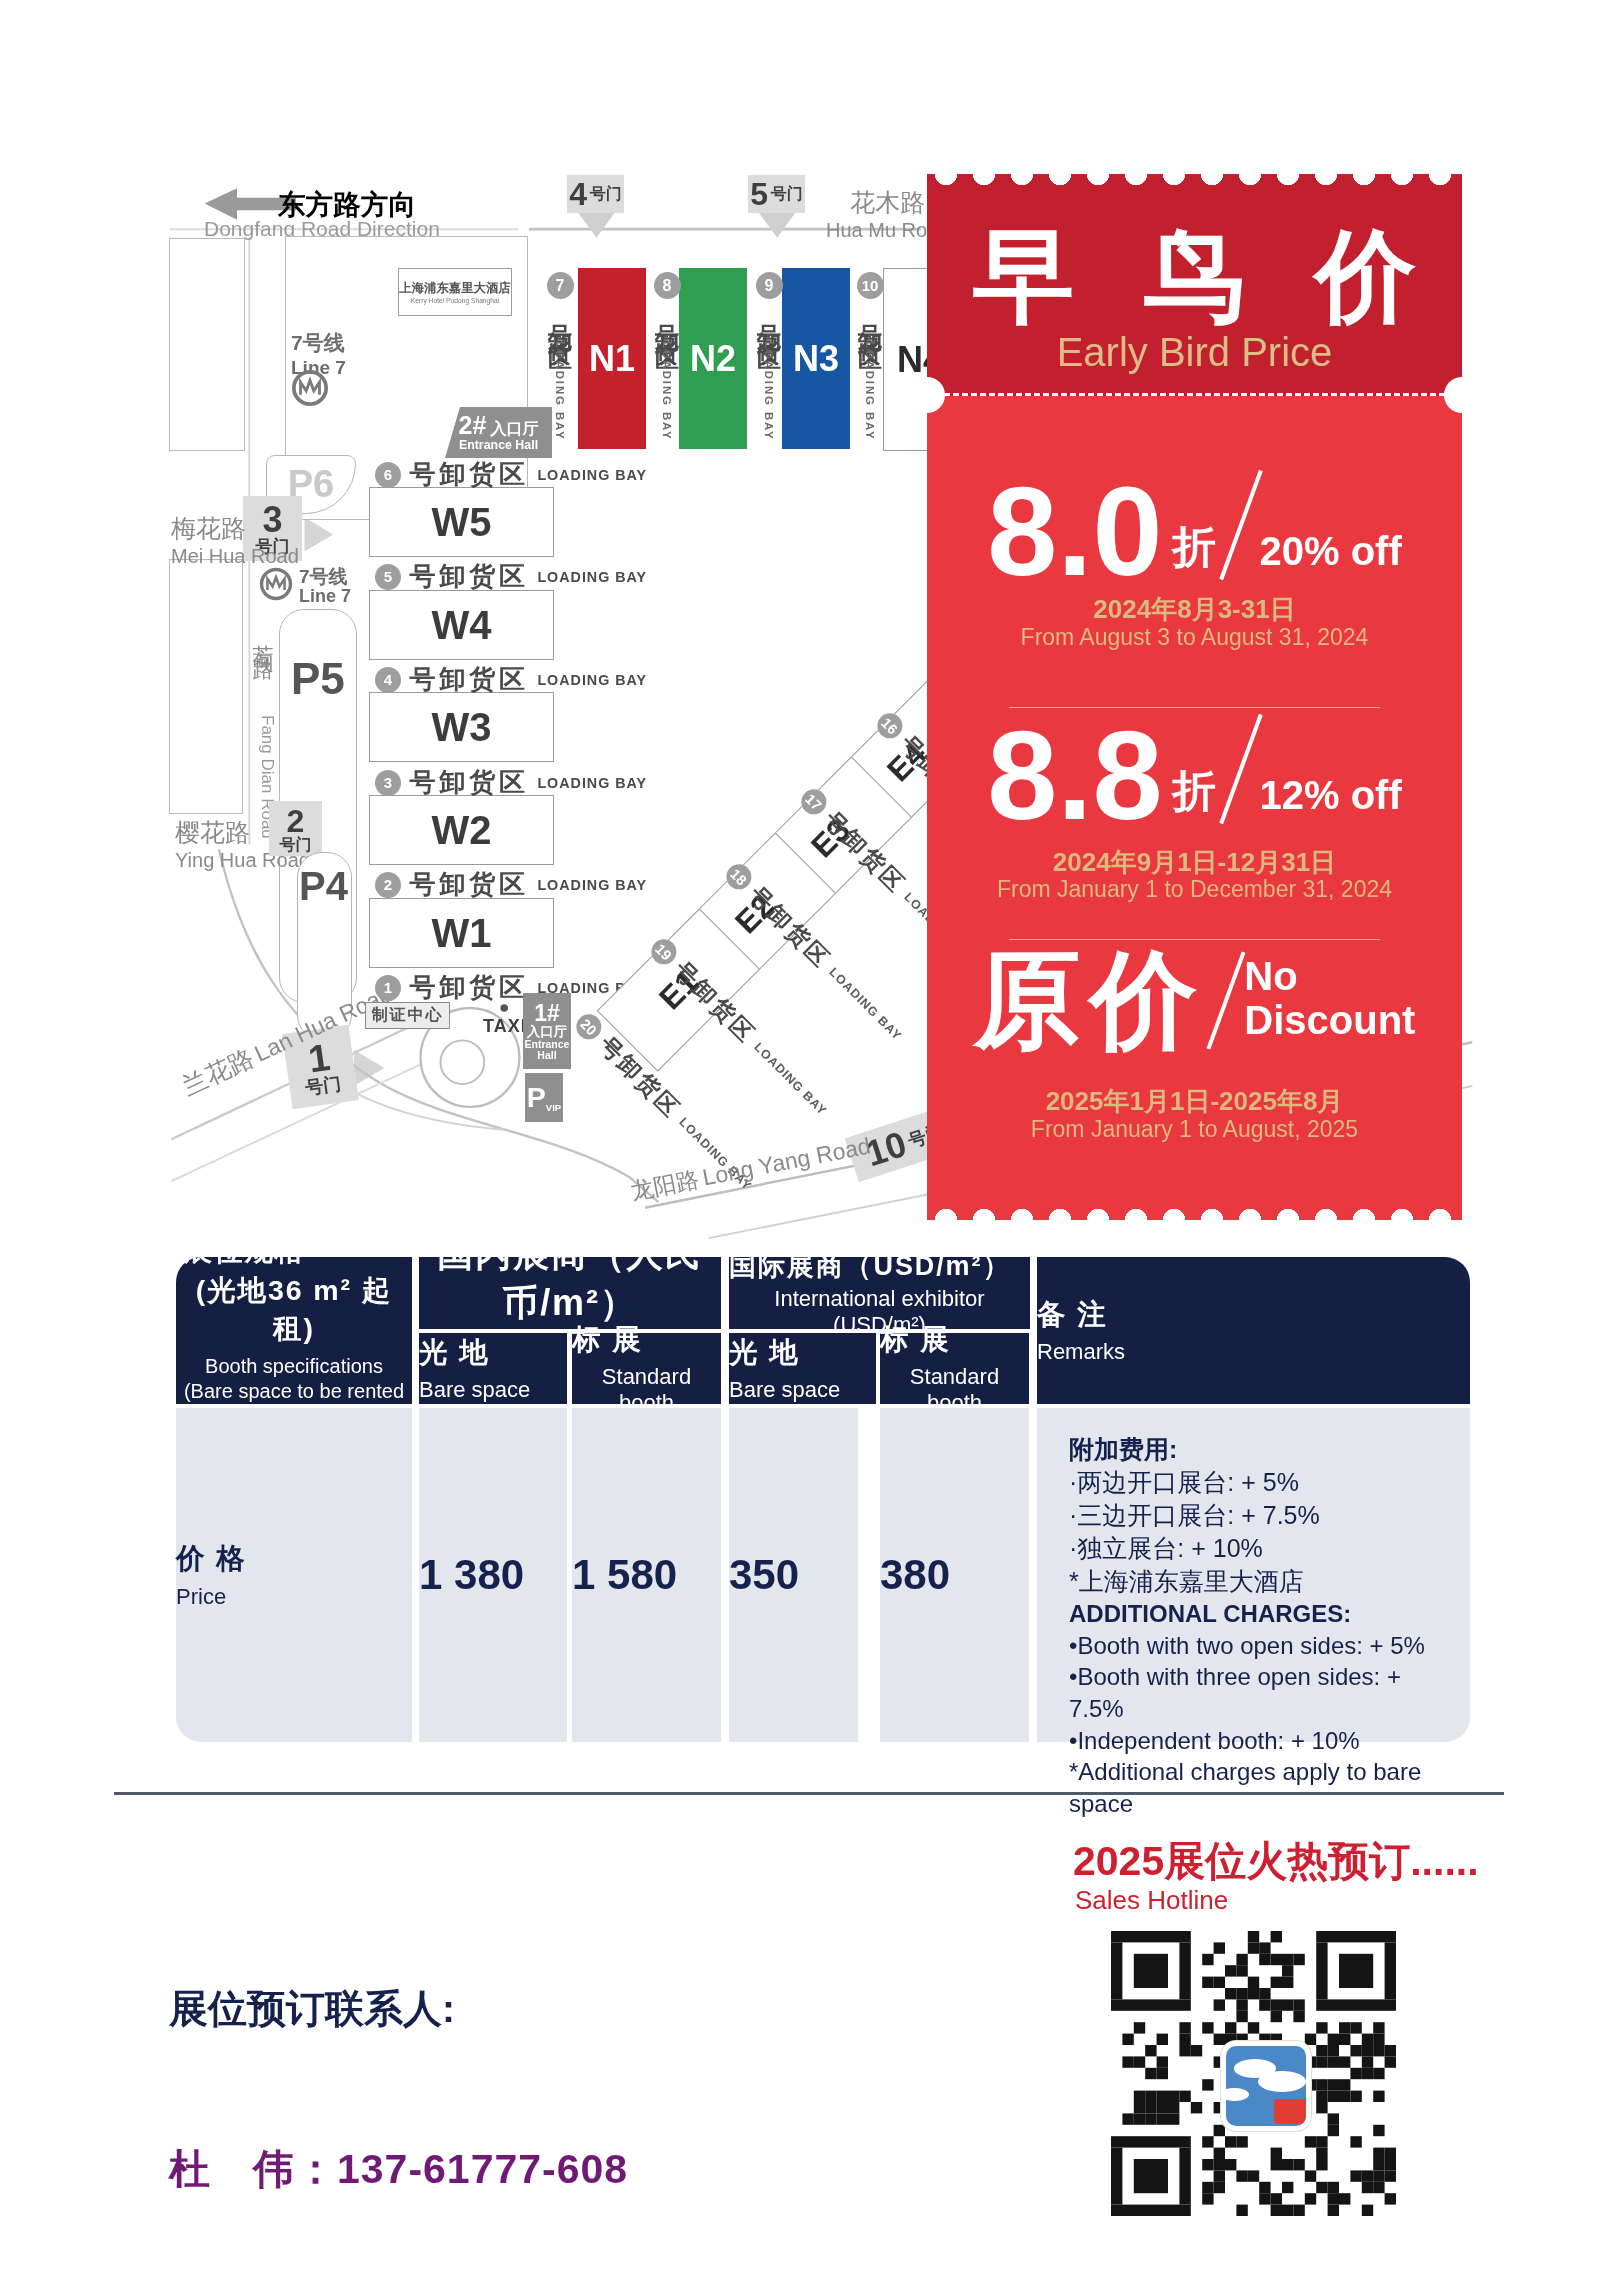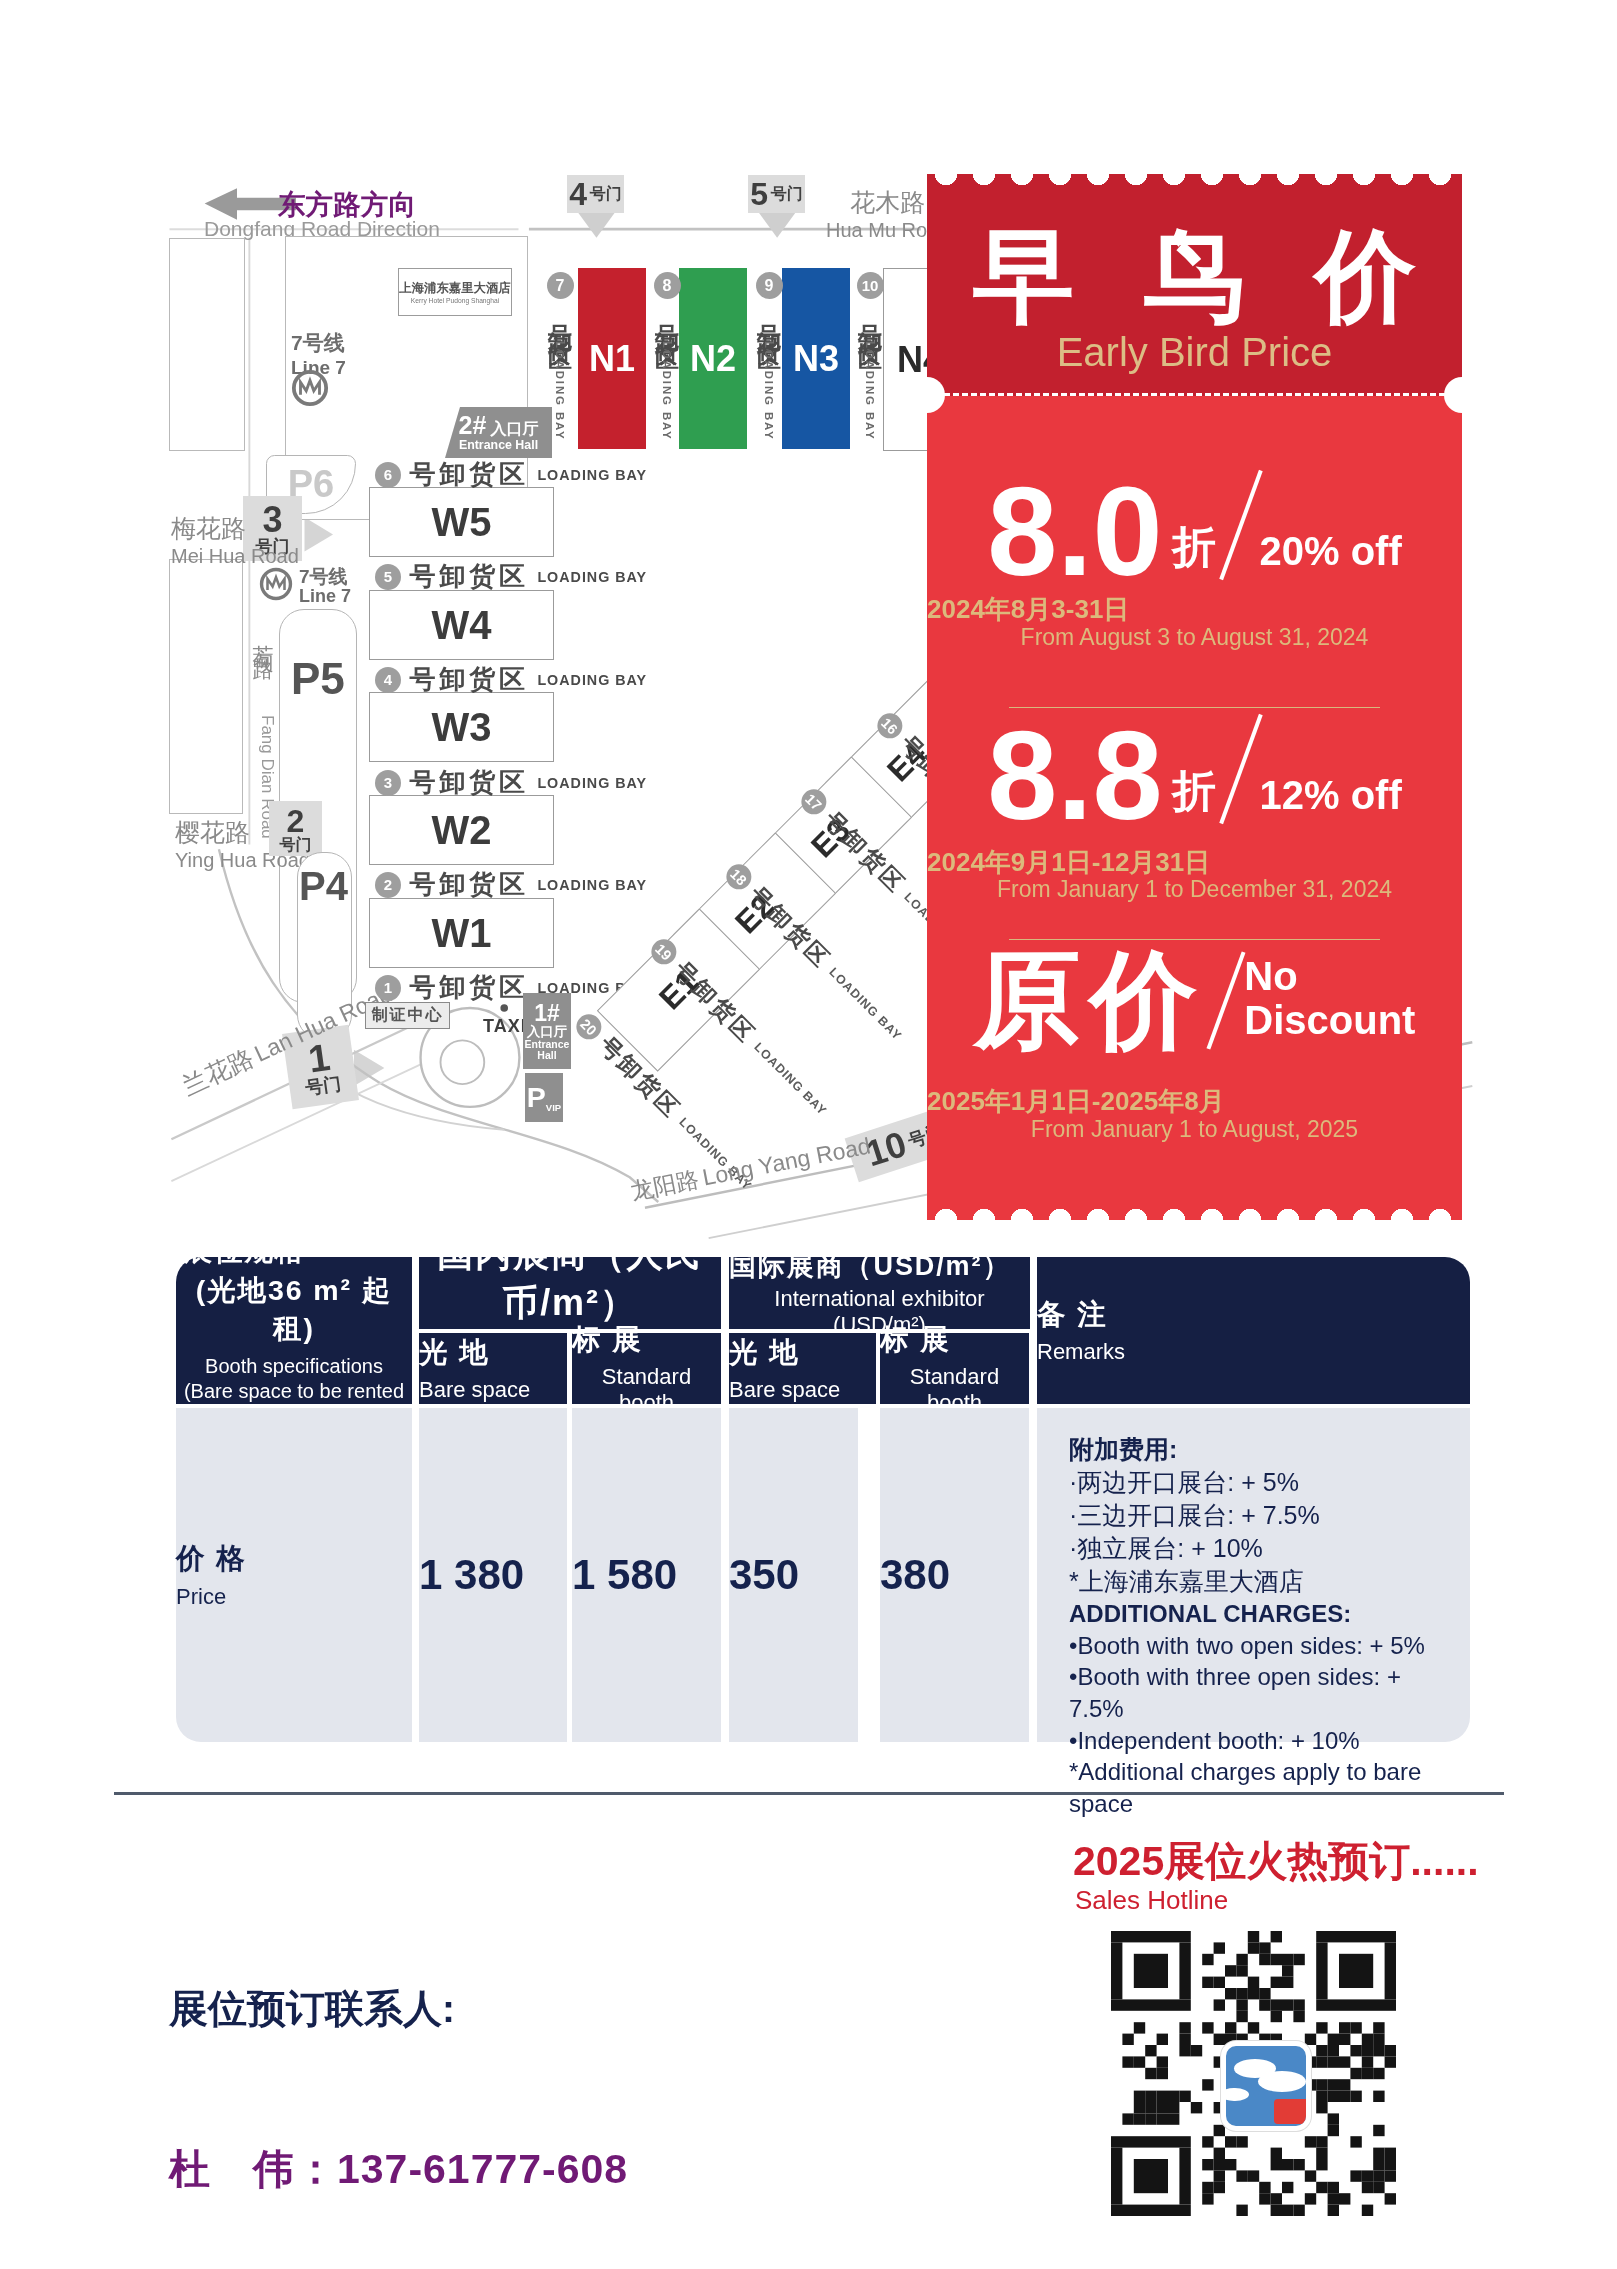--- a/index.html
+++ b/index.html
@@ -40,21 +40,21 @@
   .notch{position:absolute;width:36px;height:36px;border-radius:50%;background:#fff;top:203px;z-index:7;}
   .dashline{position:absolute;left:7.6px;right:7.6px;top:219px;border-top:3.8px dashed #fff;}
   .c-title-zh{position:absolute;left:0;top:36px;width:100%;text-align:center;color:#fff;
               font-size:101px;font-weight:800;letter-spacing:21px;text-indent:21px;}
   .c-title-en{position:absolute;left:0;top:156px;width:100%;text-align:center;color:#dcbd85;font-size:40px;}
   .tier{position:absolute;left:0;width:100%;display:flex;align-items:flex-end;justify-content:center;color:#fff;}
   .tier .num{font-size:126px;font-weight:800;line-height:.8;}
   .tier .zhe{font-size:44px;font-weight:bold;margin:0 5.7px 5.7px 9.5px;}
   .tier .slash{width:3.8px;height:116px;background:#fff;transform:rotate(20deg);margin:0 17px;align-self:flex-end;}
   .tier .off{font-size:40px;font-weight:800;margin-bottom:9.5px;}
-  .cdate-zh{position:absolute;left:0;width:100%;text-align:left;color:#dcb97c;font-size:26px;font-weight:bold;}
+  .cdate-zh{position:absolute;left:0;width:100%;text-align:center;color:#dcb97c;font-size:26px;font-weight:bold;}
   .cdate-en{position:absolute;left:0;width:100%;text-align:center;color:#dcb97c;font-size:23px;}
   .gold-div{position:absolute;left:82px;right:82px;border-top:1.9px solid #d7b87d;}
   .t3-zh{font-size:107px;font-weight:800;line-height:.9;letter-spacing:9.5px;}
   .t3-en{font-size:40px;font-weight:800;line-height:1.08;text-align:left;margin-bottom:3.8px;}
   
   .tbl{position:absolute;left:176px;top:1257px;width:1294px;height:485px;}
   .navy{background:#151f43;color:#fff;}
   .lightc{background:#e3e6ed;color:#1b2a55;}
   .cell{position:absolute;display:flex;flex-direction:column;align-items:flex-start;justify-content:center;text-align:center;}
   .h-zh{font-size:28.5px;font-weight:800;letter-spacing:1.9px;}
@@ -103,21 +103,21 @@
     <path d="M 180 1242 L 445 1118" stroke="#d9d9d9" stroke-width="2" fill="none"></path>
 
     <path d="M 678 1270 L 1548 1096" stroke="#bdbdbd" stroke-width="2.5" fill="none"></path>
     <path d="M 745 1302 L 1548 1142" stroke="#cfcfcf" stroke-width="2" fill="none"></path>
 
     <circle cx="494" cy="1112" r="52" stroke="#bdbdbd" stroke-width="2.5" fill="#fff"></circle>
     <circle cx="486" cy="1117" r="23" stroke="#bdbdbd" stroke-width="2" fill="#fff"></circle>
     <circle cx="530" cy="1060" r="4" fill="#555"></circle>
   </svg>
 
-  <div class="abs" style="left:278px;top:186px;font-size:27.6px;color:#701a75;font-weight:bold;">东方路方向</div>
+  <div class="abs" style="left:278px;top:186px;font-size:27.6px;color:#000000;font-weight:bold;">东方路方向</div>
   <div class="abs" style="left:204px;top:217px;font-size:21px;color:#9a9a9a;">Dongfang Road Direction</div>
 
   <div class="block" style="left:169px;top:238px;width:74px;height:211px;"></div>
   <div class="block" style="left:169px;top:559px;width:72px;height:253px;"></div>
 
   <div class="block" style="left:285px;top:236px;width:241px;height:282px;"></div>
   <div class="abs" style="left:398px;top:268px;width:112px;height:46px;border:1.4px solid #9c9c9c;background:#fff;z-index:2;
               display:flex;flex-direction:column;align-items:center;justify-content:center;">
     <span style="font-size:12.4px;font-weight:bold;color:#555;">上海浦东嘉里大酒店</span>
     <span style="font-size:6.7px;color:#777;">Kerry Hotel Pudong Shanghai</span>

